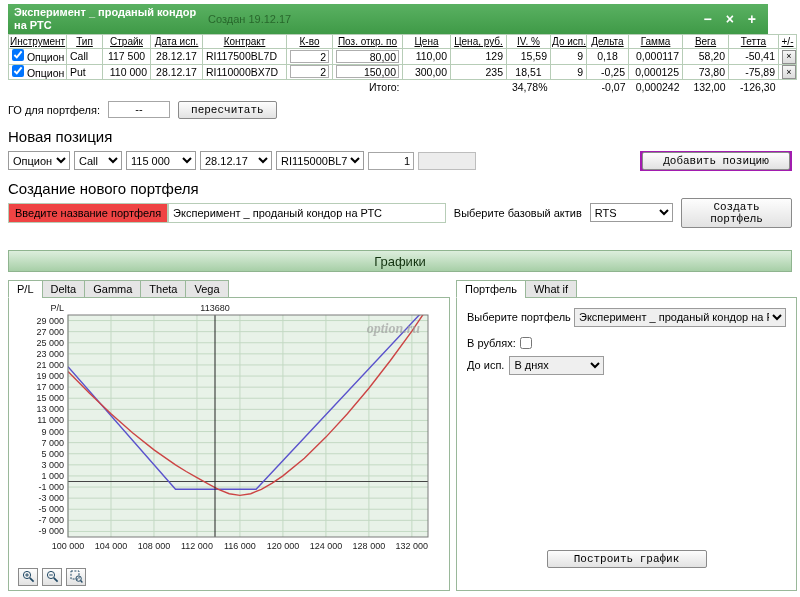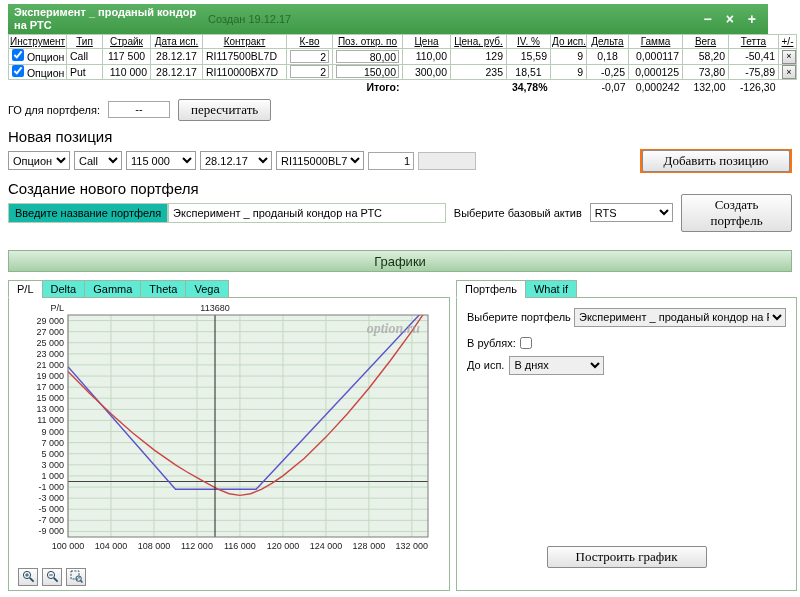--- a/index.html
+++ b/index.html
@@ -14,55 +14,55 @@
 .tb-buttons{margin-left:auto;display:flex;align-items:center;gap:14px;padding-right:12px}
 .tb-btn{color:#fff;font-weight:bold;font-size:14px;line-height:14px;cursor:pointer}
 
 
 .pos-table{border-collapse:collapse;table-layout:fixed;width:788px;margin-top:0}
 .pos-table th{border:1px solid #b7cdb7;font-weight:normal;text-decoration:underline;font-size:10px;padding:1px 1px;white-space:nowrap;overflow:hidden}
 .pos-table td{border:1px solid #b7cdb7;font-size:10.5px;height:15px;padding:0 3px;white-space:nowrap;overflow:hidden}
 .pos-table tr.totals td{border:none}
 .pos-table td.tbox{border:1px solid #b7cdb7}
 .cellbox{border:1px solid #aeaeae;background:#fff;text-align:right;padding:0 2px;height:13px;line-height:12px}
-.b{font-weight:bold}.r{text-align:right}
+.b{font-weight:normal}.r{text-align:right}
 .delbtn{width:14px;height:14px;padding:0;font-size:9px;line-height:11px;border:1px solid #909090;background:linear-gradient(#f6f6f6,#dcdcdc);cursor:pointer}
 .delcell{text-align:center;padding:0}
 
 
 .go-row{display:flex;align-items:center;gap:8px;margin-top:5px;height:20px}
 .go-value{width:62px;height:17px;border:1px solid #a6a6a6;background:#fff;text-align:center;line-height:15px}
-button.std{border:1px solid #8a8a8a;background:linear-gradient(#fdfdfd,#e2e2e2);font-size:13px;font-family:Liberation Serif, serif;padding:2px 12px;border-radius:2px;cursor:pointer;color:#000}
+button.std{border:1px solid #8a8a8a;background:linear-gradient(#fdfdfd,#e2e2e2);font-size:11px;font-family:Liberation Mono, monospace;padding:2px 12px;border-radius:2px;cursor:pointer;color:#000}
 
 .h2{font-size:15px;margin:8px 0 5px 0;font-weight:normal}
 
 
 .newpos-row{display:flex;align-items:center;gap:4px;height:22px}
 .newpos-row select,.create-row select{font-size:11px;height:19px;font-family:"Liberation Sans",sans-serif;border:1px solid #9b9b9b;background:#fff}
 .qty-input{width:46px;height:18px;border:1px solid #a6a6a6;text-align:right;font-size:11px;padding:0 3px}
 .empty-box{width:58px;height:18px;border:1px solid #bdbdbd;background:#ececec}
 .spacer{flex:1}
-.btn-strip{background:#f97316;padding:1px 2px}
+.btn-strip{background:#a21caf;padding:1px 2px}
 button.wide{width:148px;padding:2px 0}
 
 
 .create-row{display:flex;align-items:center;margin-top:2px;height:22px;gap:0}
-.cell-label{border:1px solid #b7cdb7;padding:2px 6px;height:20px;line-height:15px;background:#14b8a6;white-space:nowrap}
+.cell-label{border:1px solid #b7cdb7;padding:2px 6px;height:20px;line-height:15px;background:#ef4444;white-space:nowrap}
 .name-input{width:300px;height:20px;border:1px solid #b7cdb7;font-size:11px;padding:0 4px;font-family:"Liberation Sans",sans-serif}
 .plain-label{padding:2px 8px;white-space:nowrap}
 .create-row select{width:90px;margin-right:8px}
 button.create{width:118px}
 
 
 .charts-bar{margin-top:26px;height:22px;width:784px;background:linear-gradient(#ddeedd,#a7cfa7);border:1px solid #8fb48f;text-align:center;font-size:13px;line-height:21px;color:#12330f}
 
 
 .panels{display:flex;gap:6px;margin-top:8px;align-items:flex-start}
 .tabs{display:flex;margin-bottom:-1px;position:relative;z-index:2}
-.tab{border:1px solid #9ab89a;border-right:none;padding:2px 8px;background:#5eead4;font-size:11px;cursor:pointer}
+.tab{border:1px solid #9ab89a;border-right:none;padding:2px 8px;background:#e5e5e5;font-size:11px;cursor:pointer}
 .tab:last-child{border-right:1px solid #9ab89a}
 .tab.active{background:#fff;border-bottom:1px solid #fff}
 .panel{border:1px solid #9ab89a;background:#fff}
 .lpanel{width:442px;height:294px;padding:3px}
 .rpanel{width:341px;height:294px;padding:10px;position:relative}
 .zoomrow{display:flex;gap:4px;margin:3px 0 0 6px}
 .zbtn{width:20px;height:18px;padding:1px 2px;border:1px solid #8a8a8a;background:linear-gradient(#fdfdfd,#e2e2e2);cursor:pointer}
 
 
 .rrow1{display:flex;align-items:center;justify-content:space-between}

